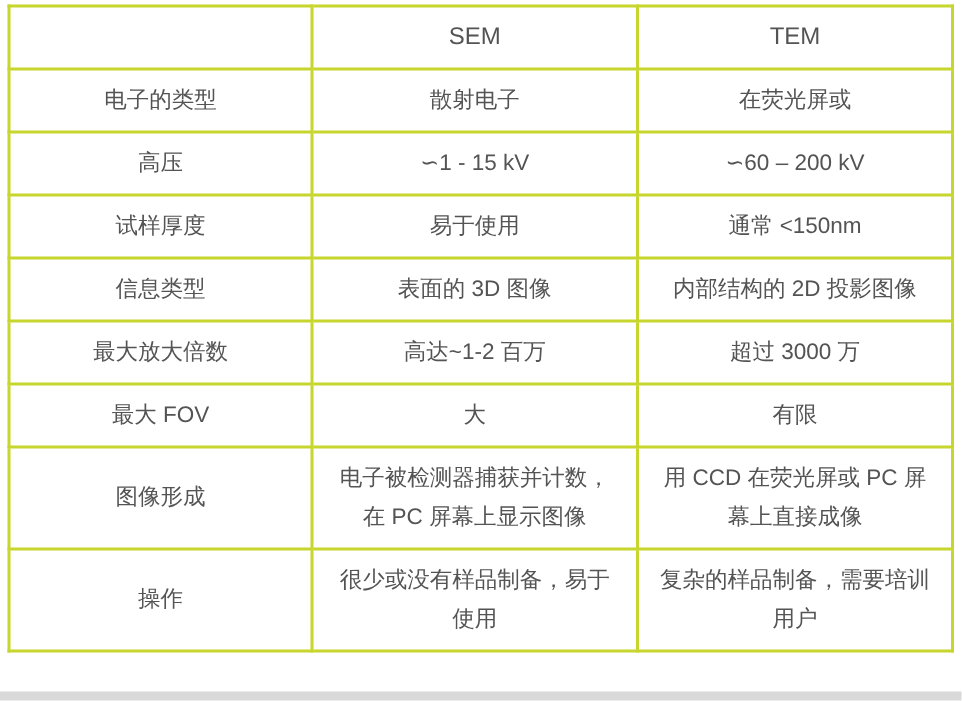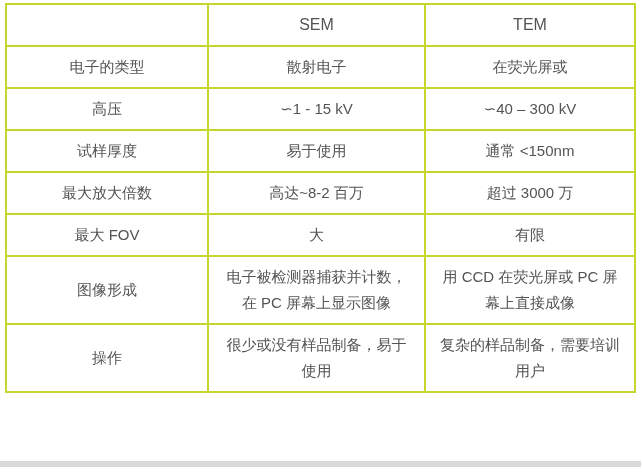--- a/index.html
+++ b/index.html
@@ -73,30 +73,35 @@
     </thead>
     <tbody>
         <tr>
           <td>电子的类型</td>
           <td>散射电子</td>
           <td>在荧光屏或</td>
         </tr>
         <tr>
           <td>高压</td>
           <td>∽1 - 15 kV</td>
-          <td>∽40 – 300 kV</td>
+          <td>∽60 – 200 kV</td>
         </tr>
         <tr>
           <td>试样厚度</td>
           <td>易于使用</td>
           <td>通常 &lt;150nm</td>
         </tr>
         <tr>
+          <td>信息类型</td>
+          <td>表面的 3D 图像</td>
+          <td>内部结构的 2D 投影图像</td>
+        </tr>
+        <tr>
           <td>最大放大倍数</td>
-          <td>高达~8-2 百万</td>
+          <td>高达~1-2 百万</td>
           <td>超过 3000 万</td>
         </tr>
         <tr>
           <td>最大 FOV</td>
           <td>大</td>
           <td>有限</td>
         </tr>
         <tr>
           <td>图像形成</td>
           <td>电子被检测器捕获并计数，在 PC 屏幕上显示图像</td>

